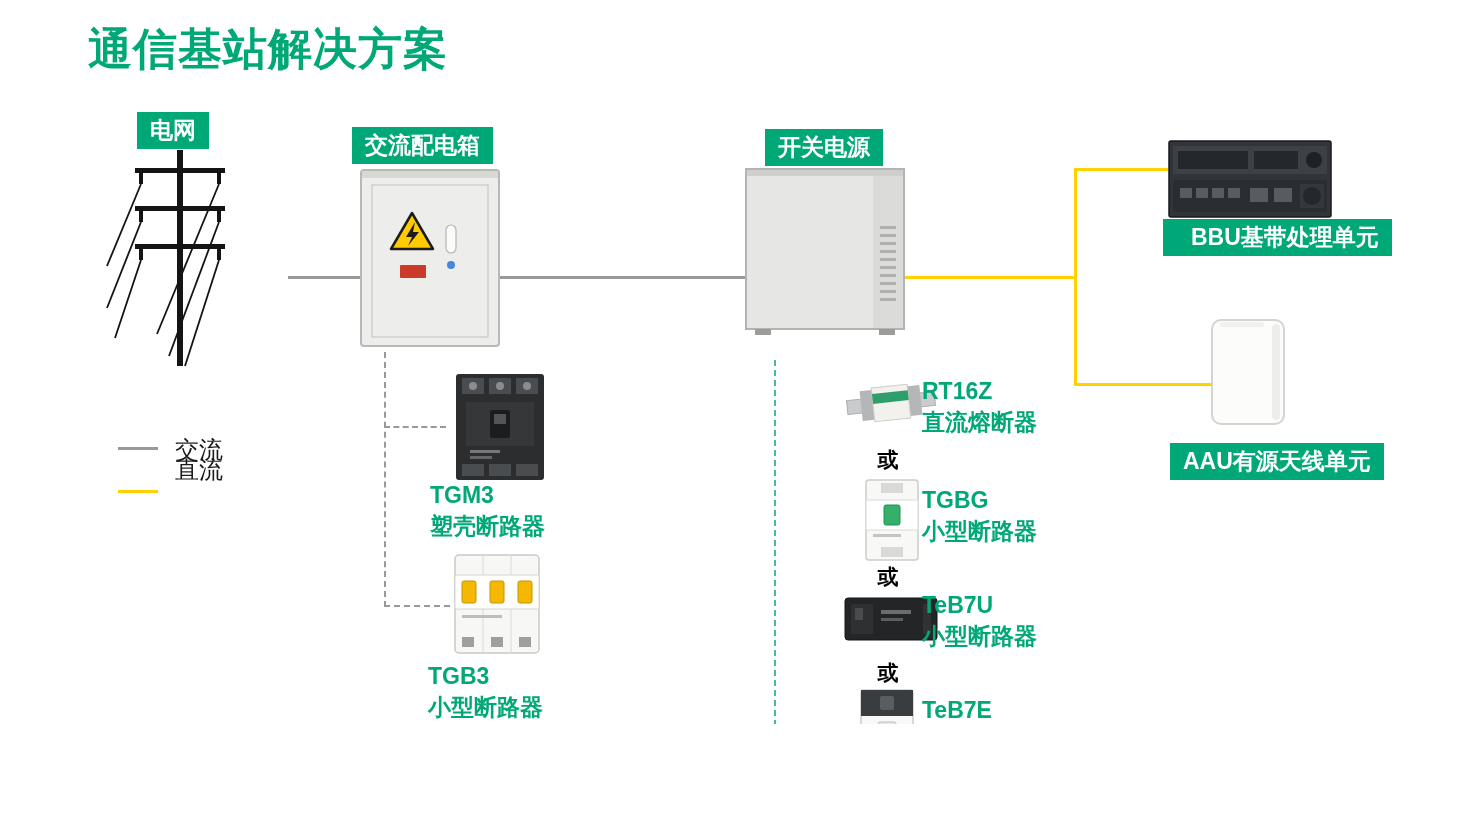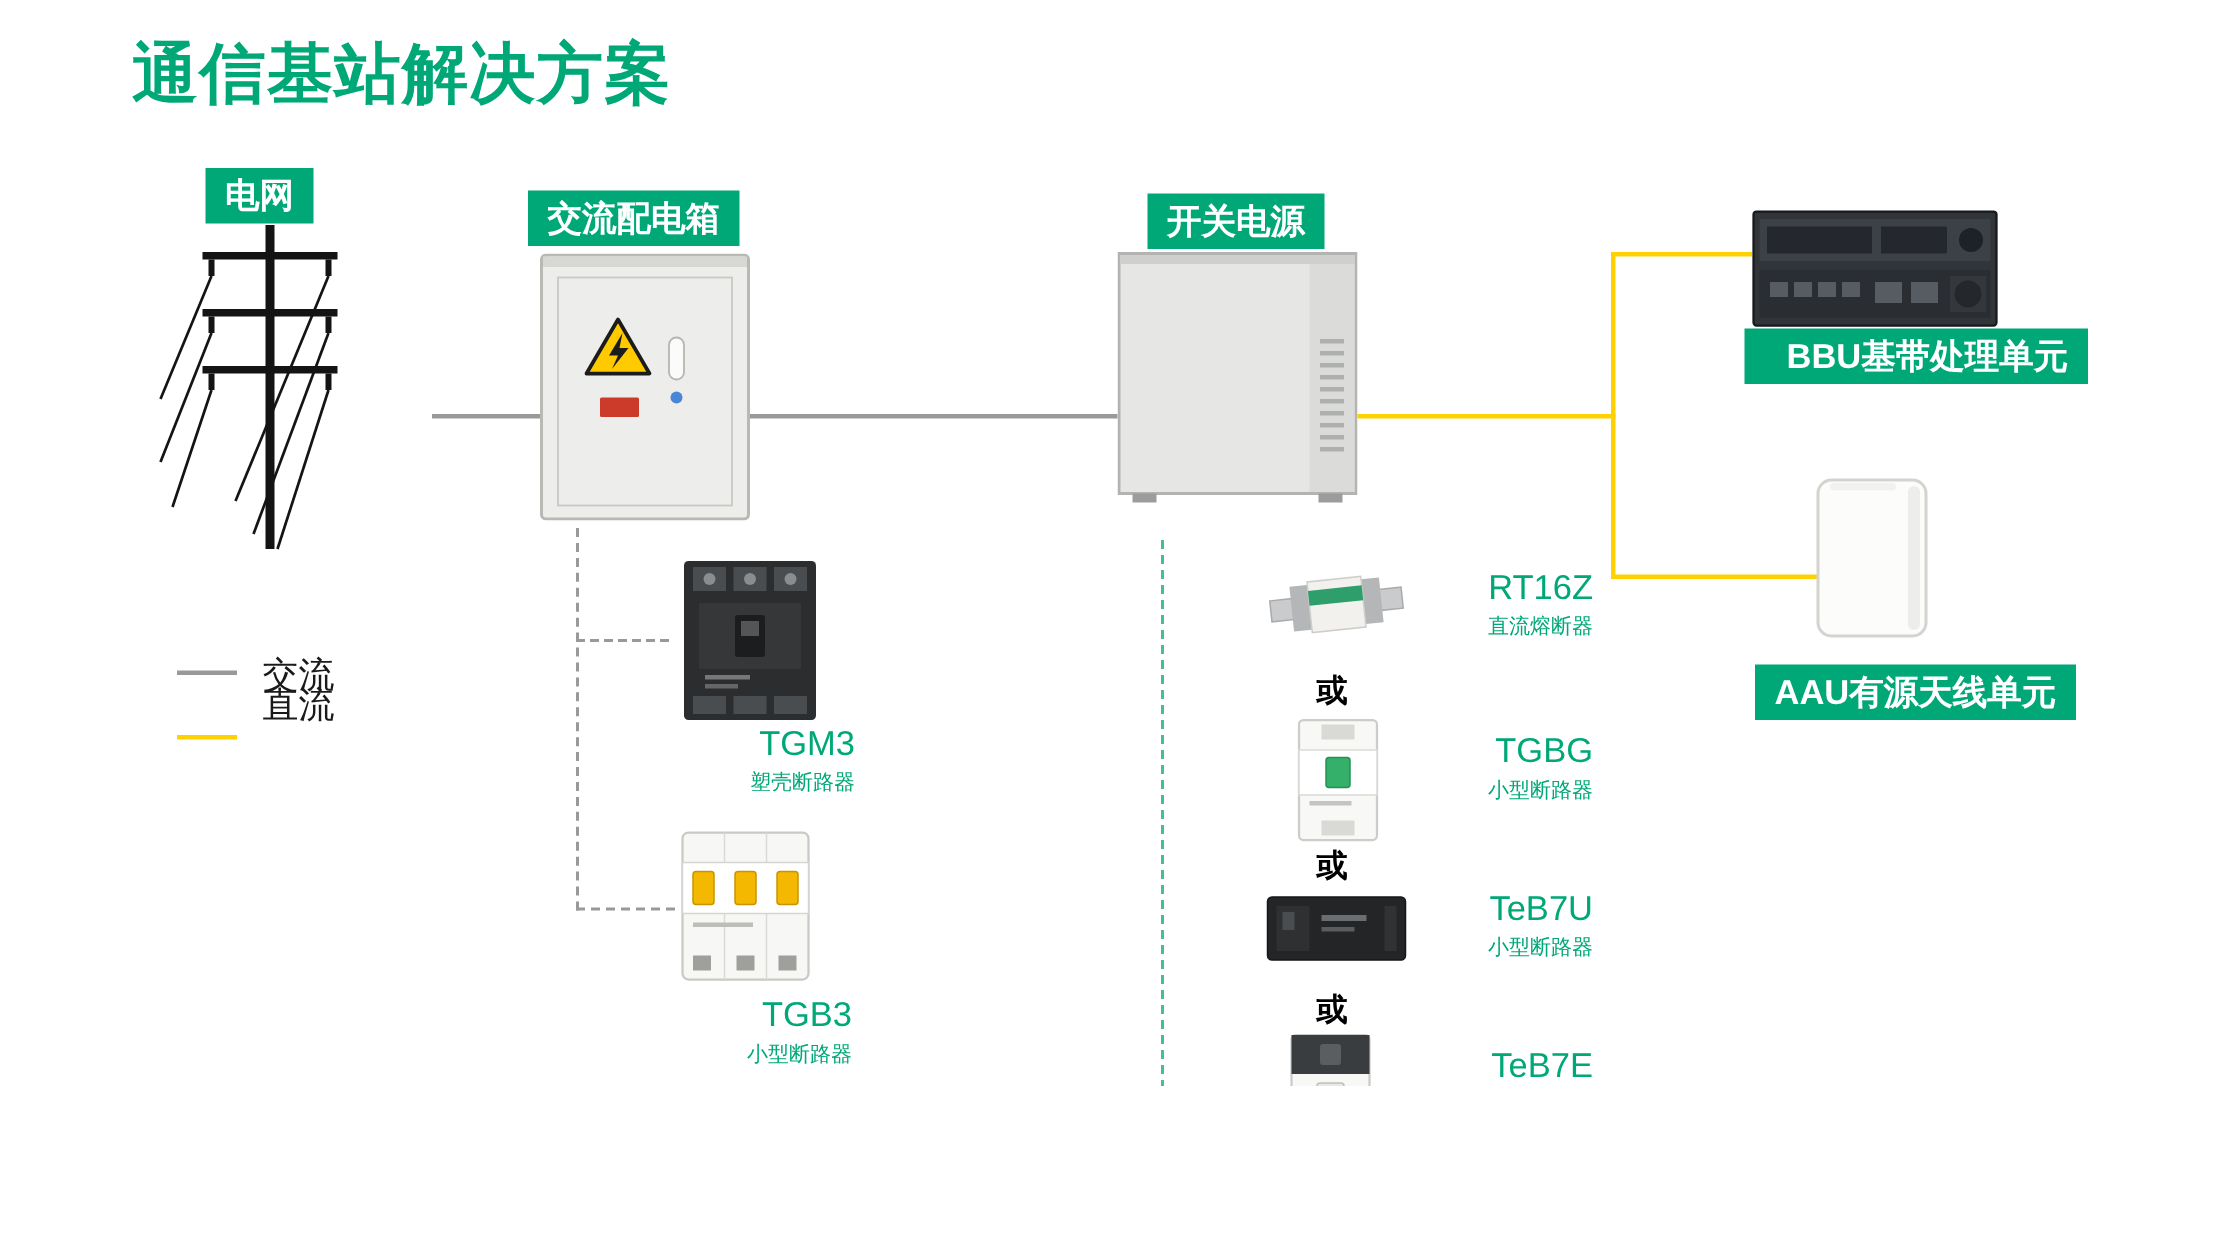--- a/index.html
+++ b/index.html
@@ -15,23 +15,23 @@
   .badge{position:absolute;background:var(--accent);color:#fff;font-size:23px;font-weight:700;padding:4px 13px;line-height:1.25;white-space:nowrap;}
   .hline{position:absolute;height:3px;}
   .vline{position:absolute;width:3px;}
   .ac-line{background:var(--ac);}
   .dc-line{background:var(--dc);}
   .dash-h{position:absolute;height:0;border-top:2px dashed var(--ac);}
   .dash-v{position:absolute;width:0;border-left:2px dashed var(--ac);}
   .dash-h.green{border-top-color:var(--dash-green);}
   .dash-v.green{border-left-color:var(--dash-green);}
   .legend-text{position:absolute;font-size:24px;color:#1a1a1a;font-weight:400;}
-  .comp-label{position:absolute;width:140px;text-align:right;color:var(--accent);font-weight:400;line-height:1.2;}
+  .comp-label{position:absolute;width:140px;text-align:left;color:var(--accent);font-weight:700;line-height:1.2;}
   .comp-label .model{font-size:23px;}
-  .comp-label .type{font-size:14px;margin-top:3px;}
+  .comp-label .type{font-size:23px;margin-top:3px;}
   .or{position:absolute;width:28px;text-align:center;font-size:21px;font-weight:700;color:#000;}
   .art{position:absolute;}
   .tilt{transform:rotate(-6deg);}
 </style>
 </head>
 <body>
 
 <div class="canvas">
 
   <h1 class="title">通信基站解决方案</h1>

